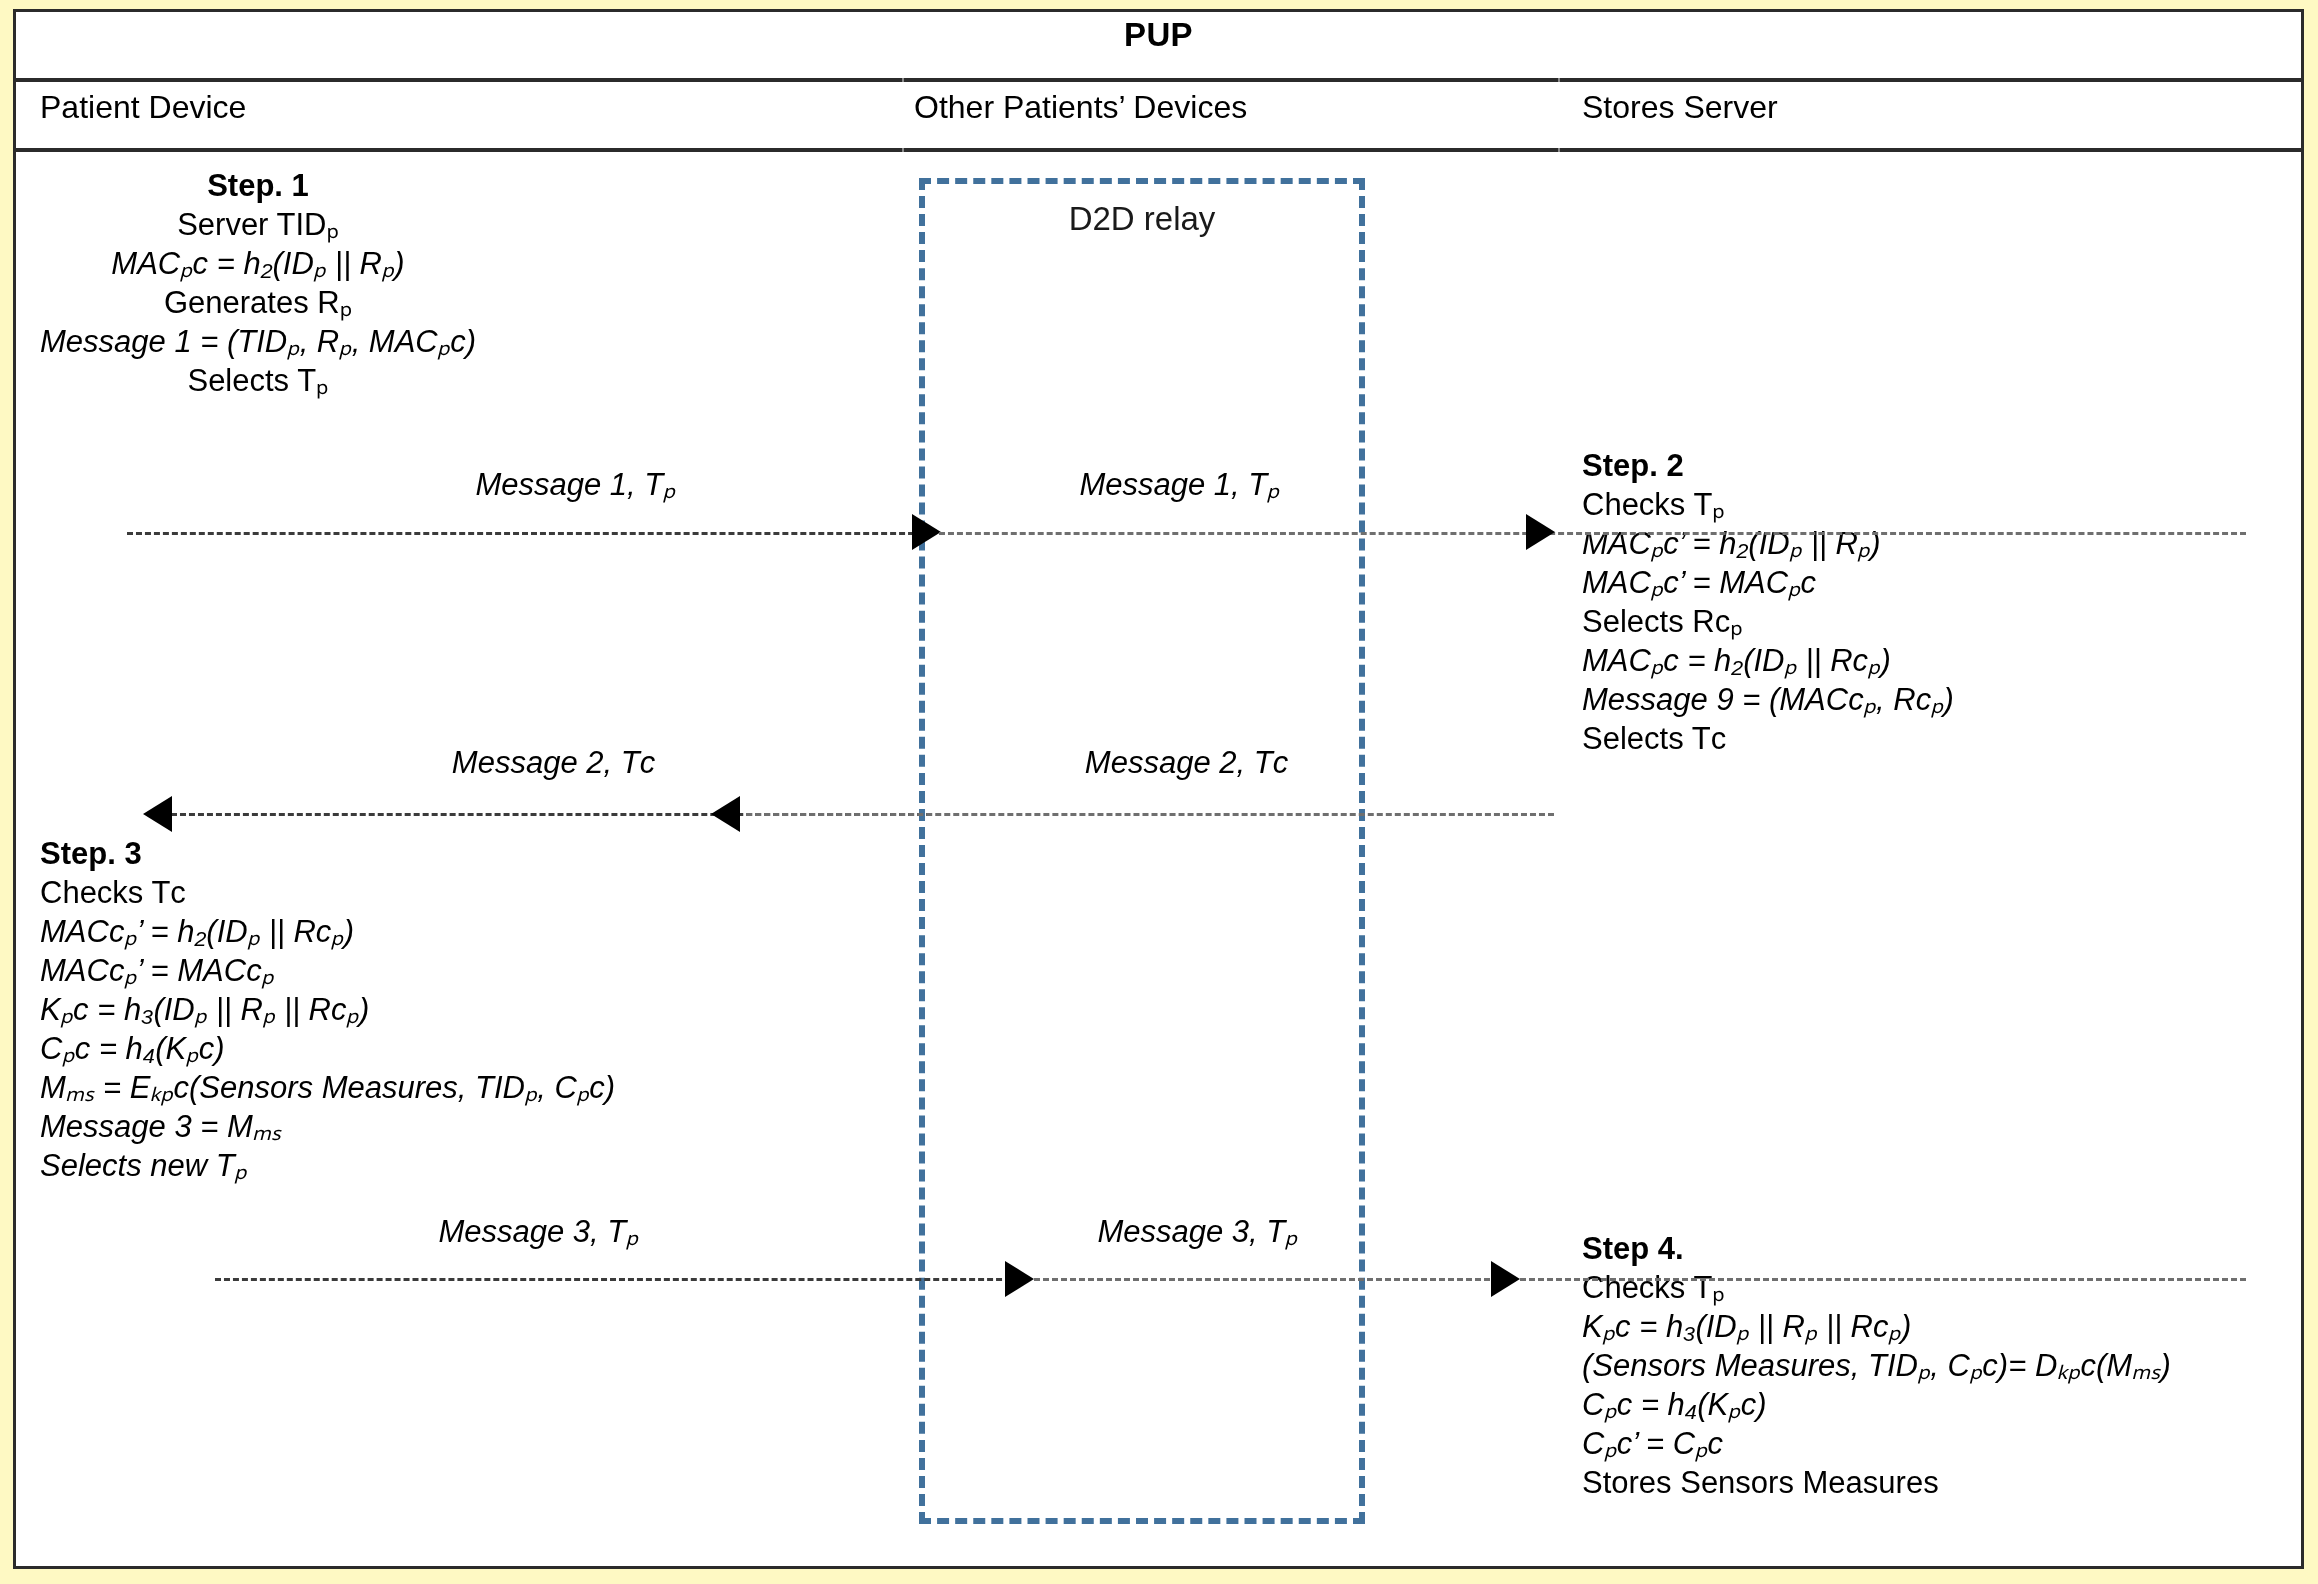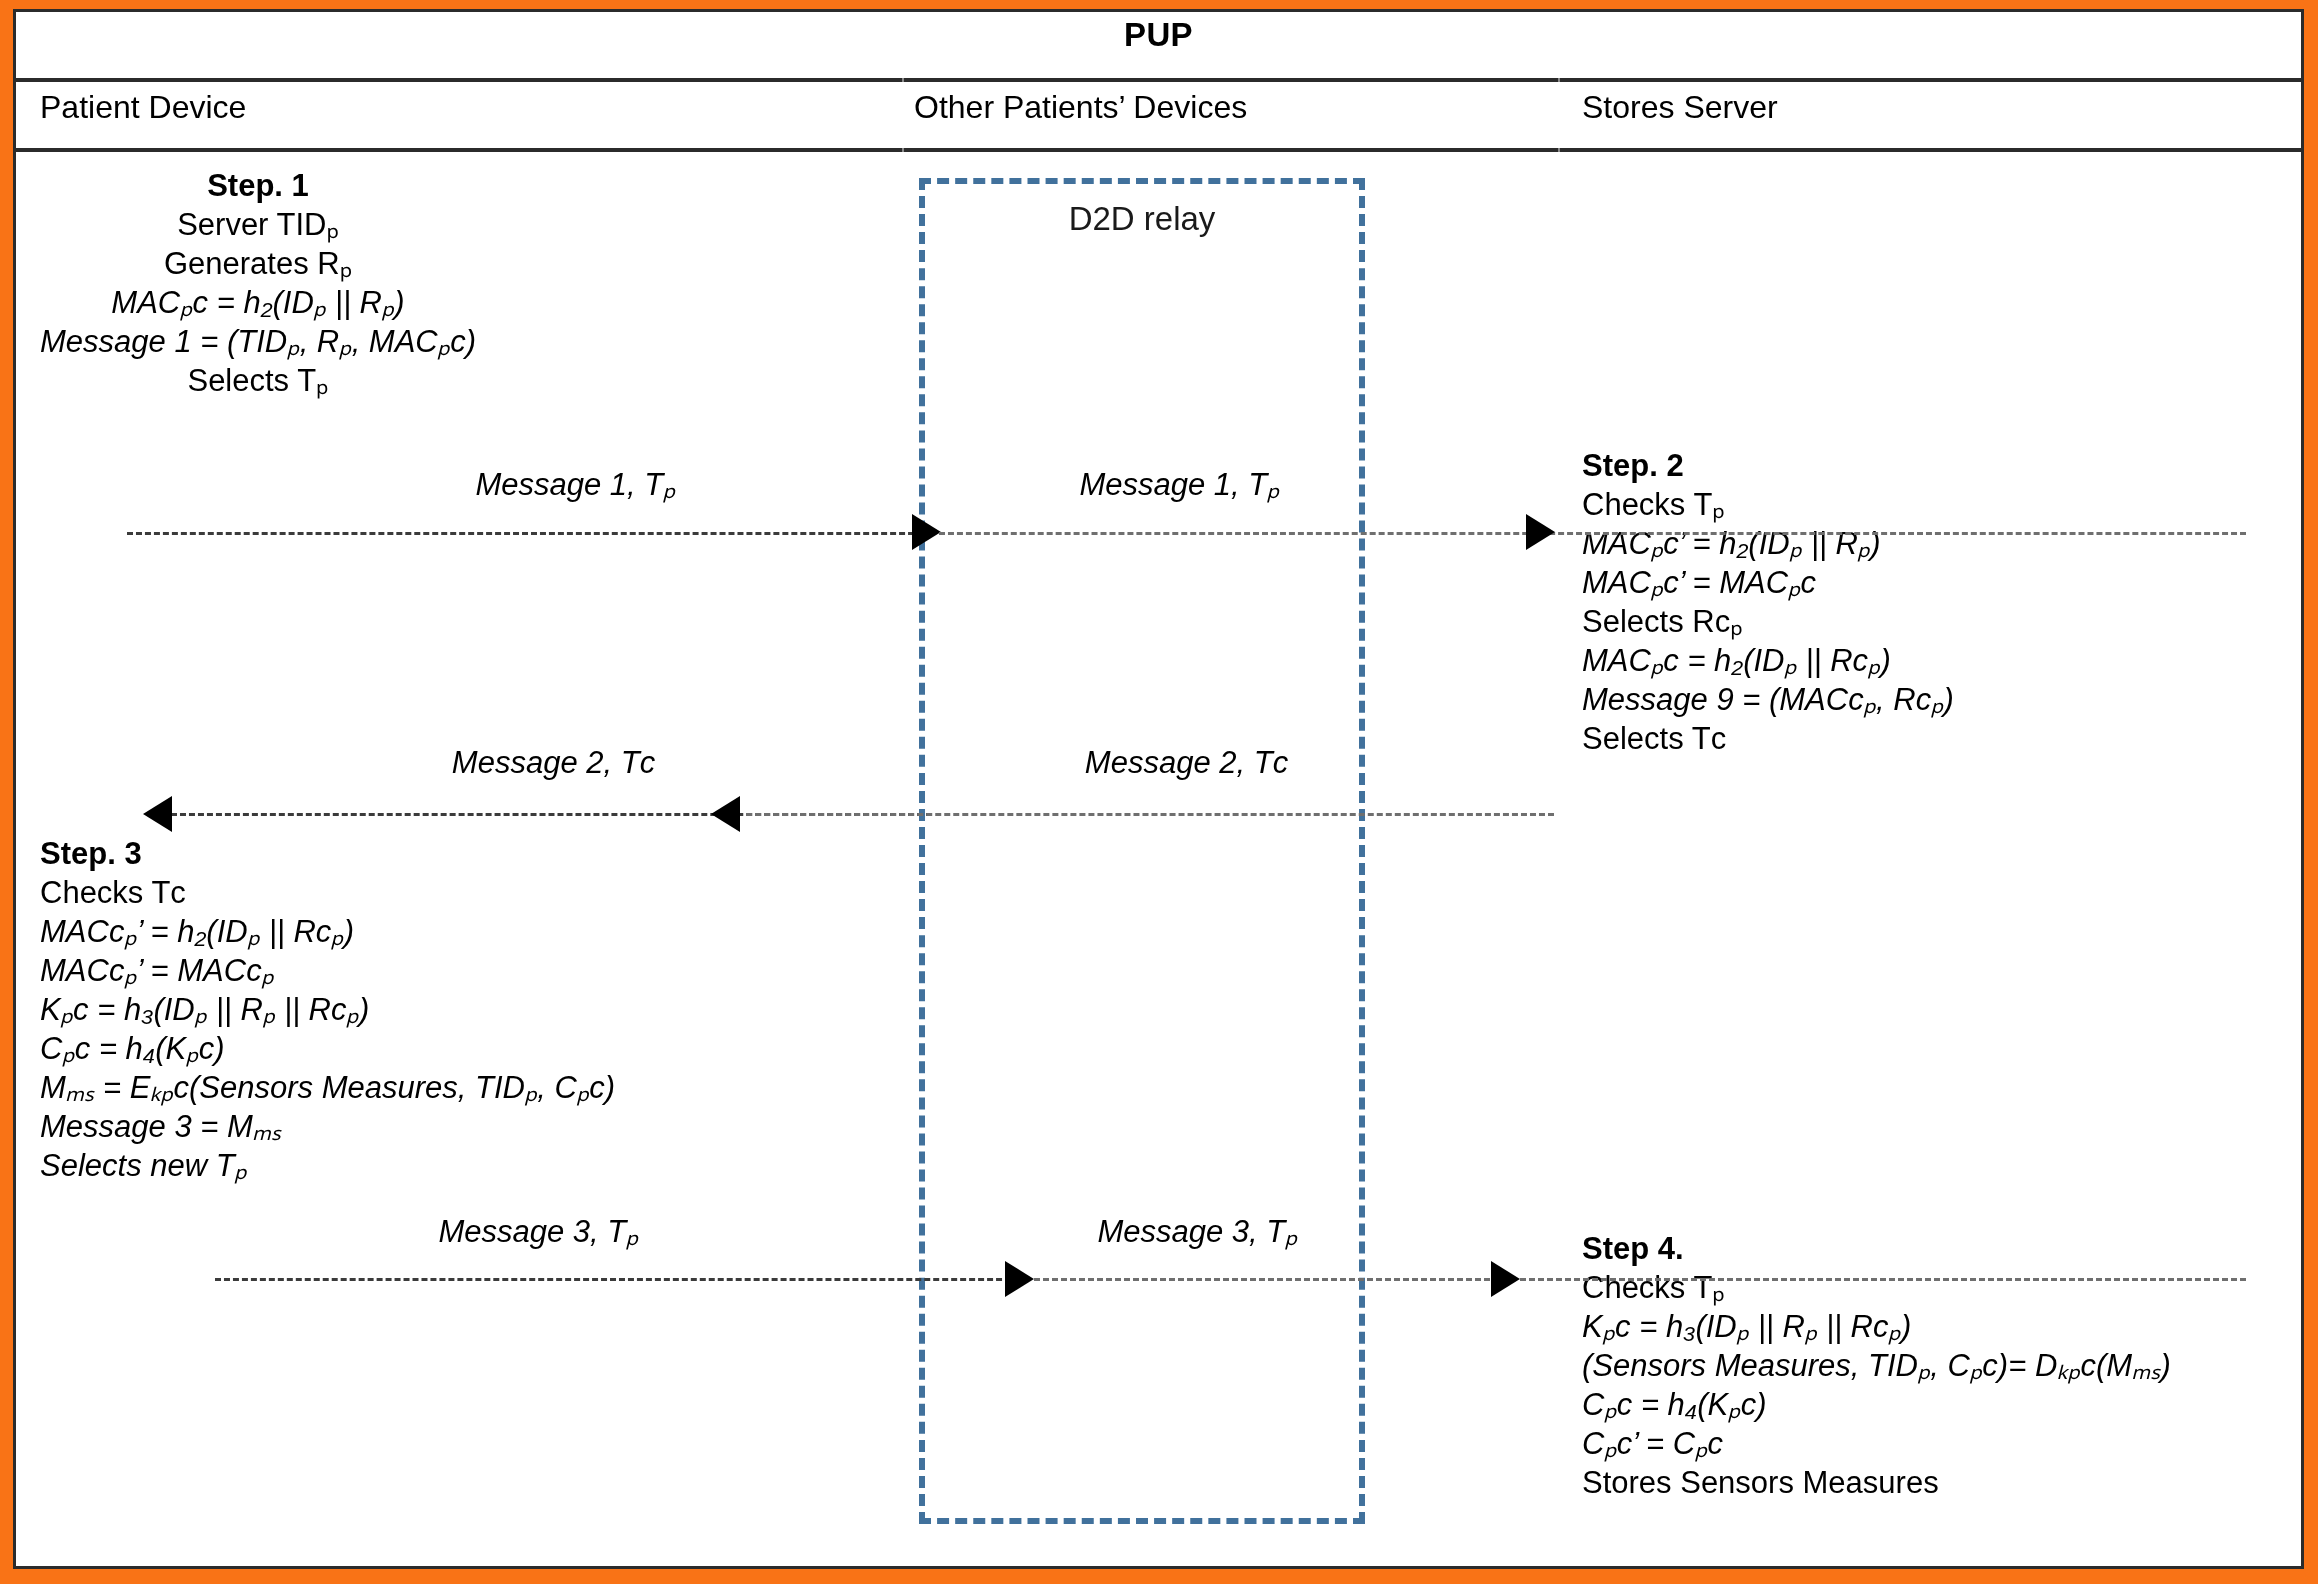--- a/index.html
+++ b/index.html
@@ -2,21 +2,21 @@
 <html style="font-size:11.7px"><head>
 <meta charset="utf-8">
 <style>
   html,body{margin:0;padding:0;background:#ffffff;}
   body{font-family:"Liberation Sans", sans-serif;}
 
   #root{
     position:relative;
     width:2319px;
     height:1585px;
-    background:#f97316;
+    background:#fef9c3;
     overflow:hidden;
   }
 
   
   .tbl-frame{
     position:absolute;
     left:13px; top:8.7px;
     width:2291px; height:1560px;
     border:3.6px solid #2b2b2b;
     box-sizing:border-box;
@@ -134,22 +134,22 @@
   <div class="col-head c1">Patient Device</div>
   <div class="col-head c2">Other Patients’ Devices</div>
   <div class="col-head c3">Stores Server</div>
 
   <div class="d2d-box"></div>
   <div class="d2d-label">D2D relay</div>
 
   <div class="block blk-step1">
     <span class="ln step-title">Step. 1</span>
     <span class="ln">Server TIDₚ</span>
+    <span class="ln ital">MACₚᴄ = h₂(IDₚ || Rₚ)</span>
     <span class="ln">Generates Rₚ</span>
-    <span class="ln ital">MACₚᴄ = h₂(IDₚ || Rₚ)</span>
     <span class="ln ital">Message 1 = (TIDₚ, Rₚ, MACₚᴄ)</span>
     <span class="ln">Selects Tₚ</span>
   </div>
 
   <div class="block blk-step2">
     <span class="ln step-title">Step. 2</span>
     <span class="ln">Checks Tₚ</span>
     <span class="ln ital">MACₚᴄ’ = h₂(IDₚ || Rₚ)</span>
     <span class="ln ital">MACₚᴄ’ = MACₚᴄ</span>
     <span class="ln">Selects Rᴄₚ</span>

